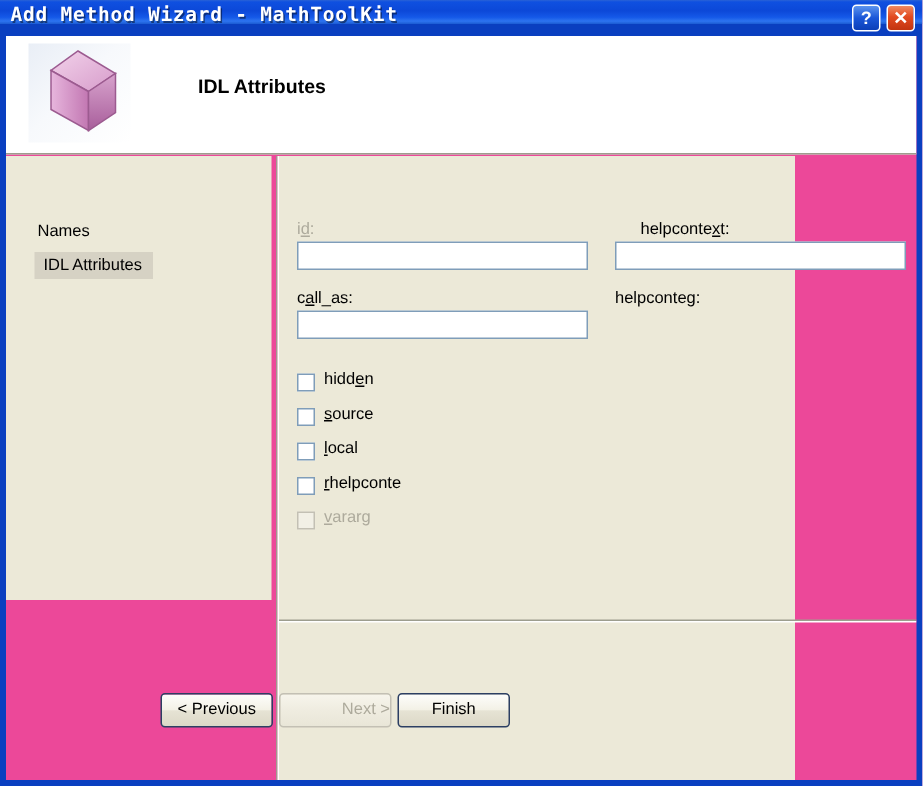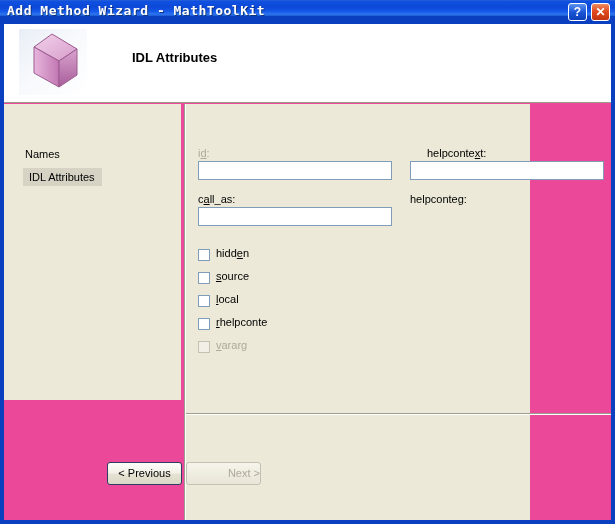--- a/index.html
+++ b/index.html
@@ -361,15 +361,16 @@
         <span class="cb-box"></span>
         <span class="cb-label"><span></span><u>v</u><span>ararg</span></span>
       </div>
     </div>
 
     <div id="hdivider"></div>
     <div id="hdivider-hi"></div>
 
     <button class="dlg-btn default" id="btn-previous">&lt; Previous</button>
     <button class="dlg-btn disabled" id="btn-next" disabled="">Next &gt;</button>
+    <button class="dlg-btn default" id="btn-finish">Finish</button>
 
   </div>
 </div>
 
 </body></html>

